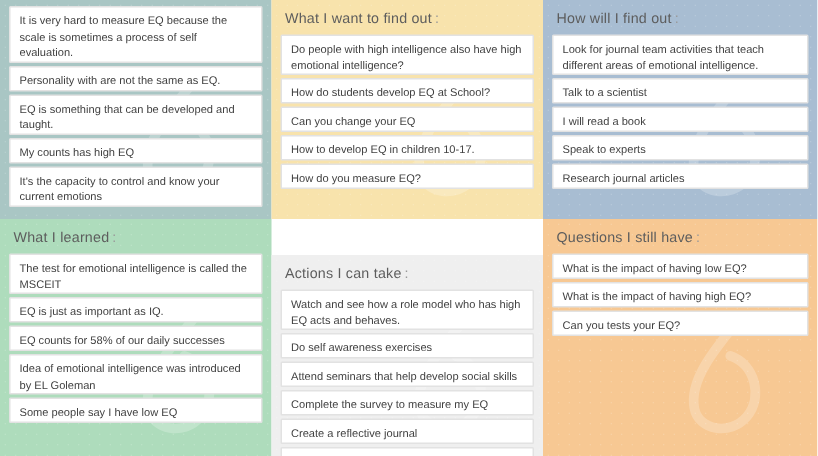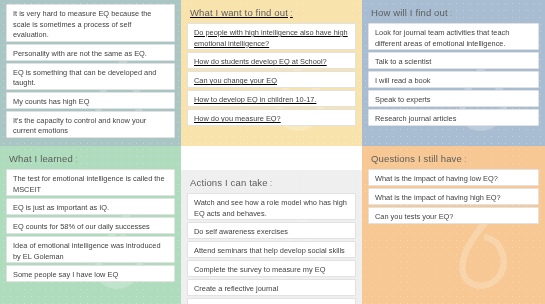--- a/index.html
+++ b/index.html
@@ -73,21 +73,21 @@
     color: #3f3f3f;
     padding: 4px 5px 0 6px;
     box-sizing: border-box;
     min-height: 17px;
     display: flex;
     align-items: center;
   }
 
   
   .bg-teal   { background: #a9c6c4; }
-  .bg-yellow { background: #f8e3ac; text-decoration: underline; }
+  .bg-yellow { background: #f8e3ac; }
   .bg-blue   { background: #a8bdd2; }
   .bg-green  { background: #aedcbc; }
   .bg-grey   { background: #efefef; margin-top: 24px; }
   .bg-orange { background: #f7c893; }
 
   
   .panel::before {
     content: "";
     position: absolute;
     inset: 0;

